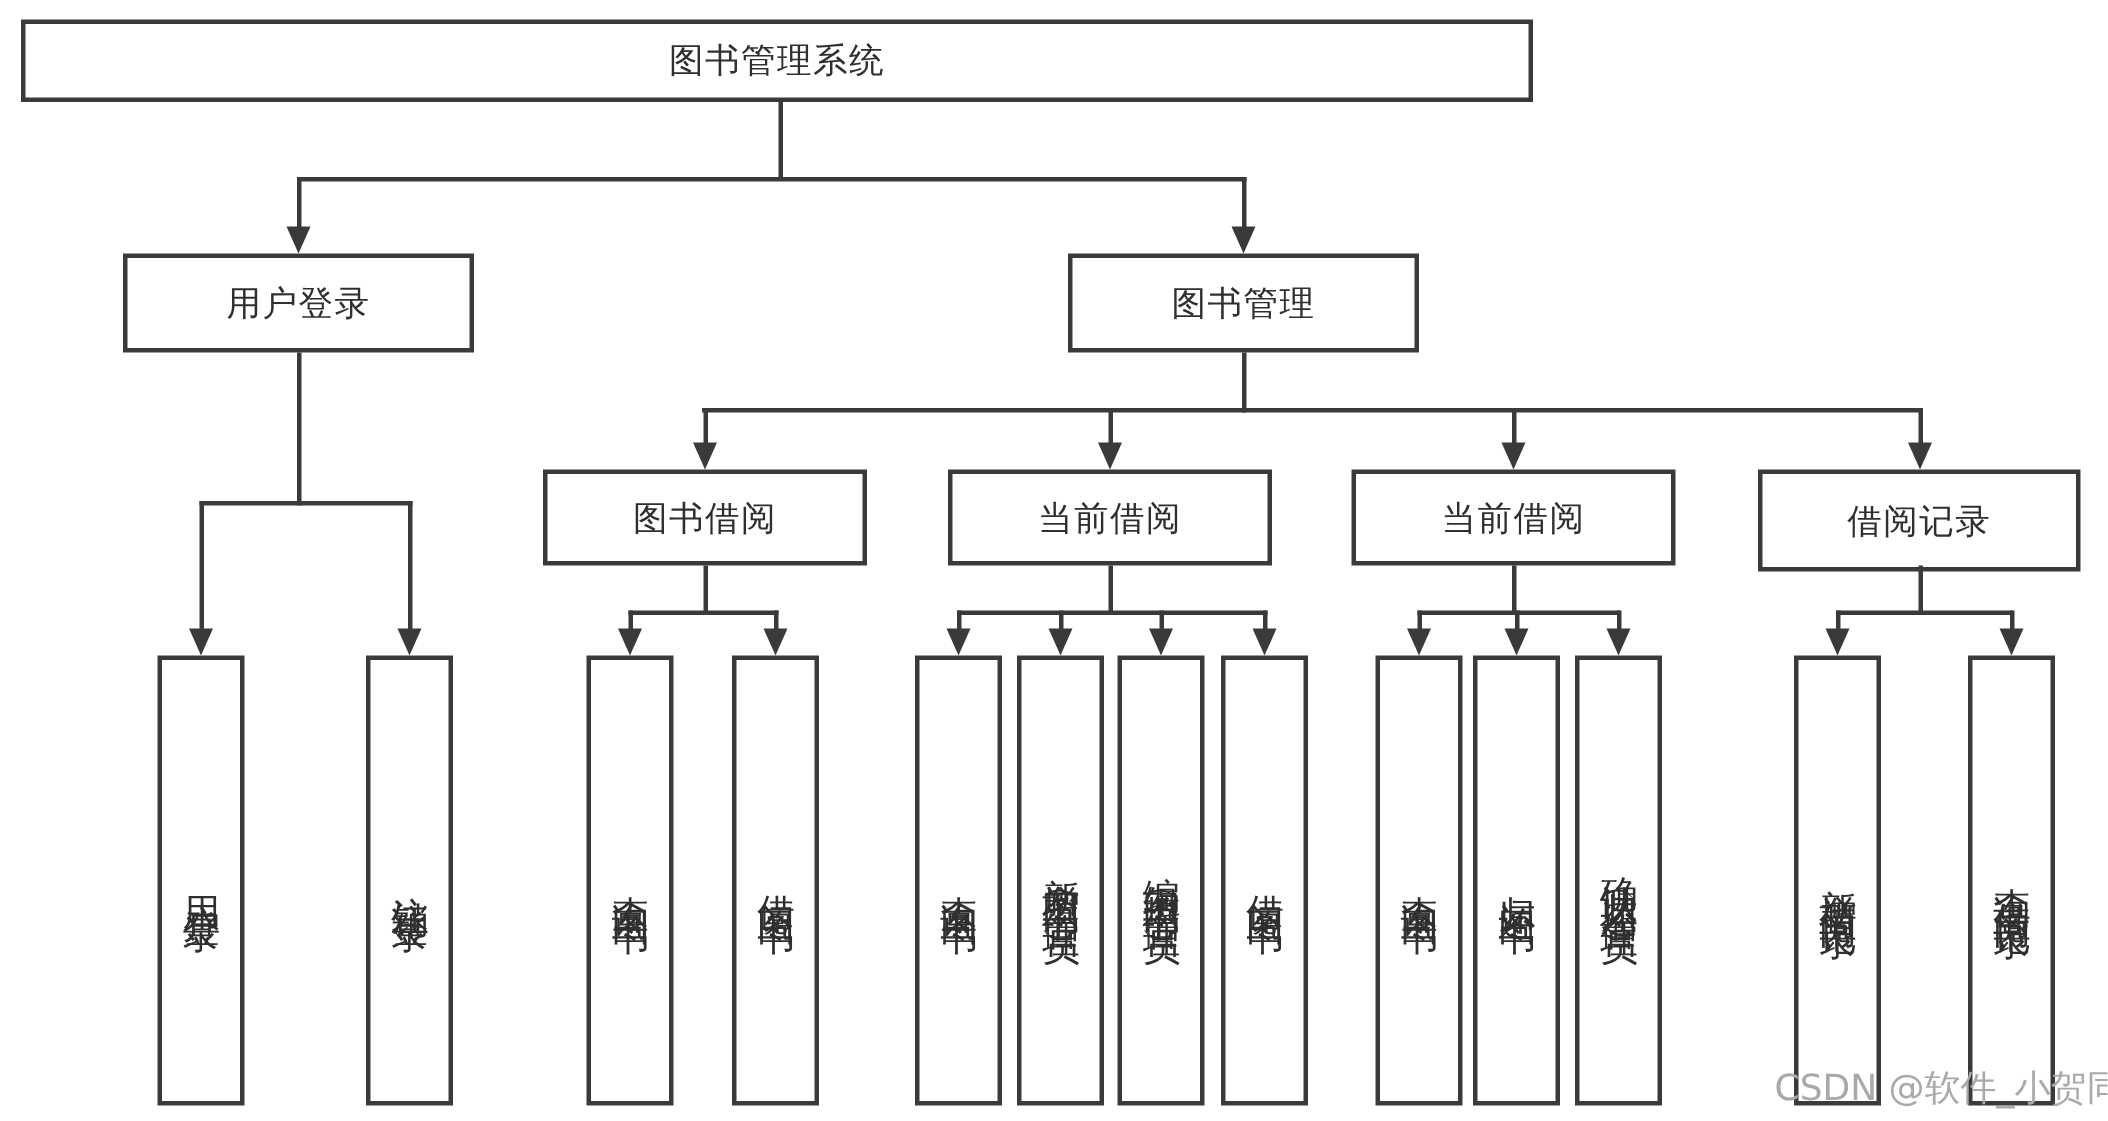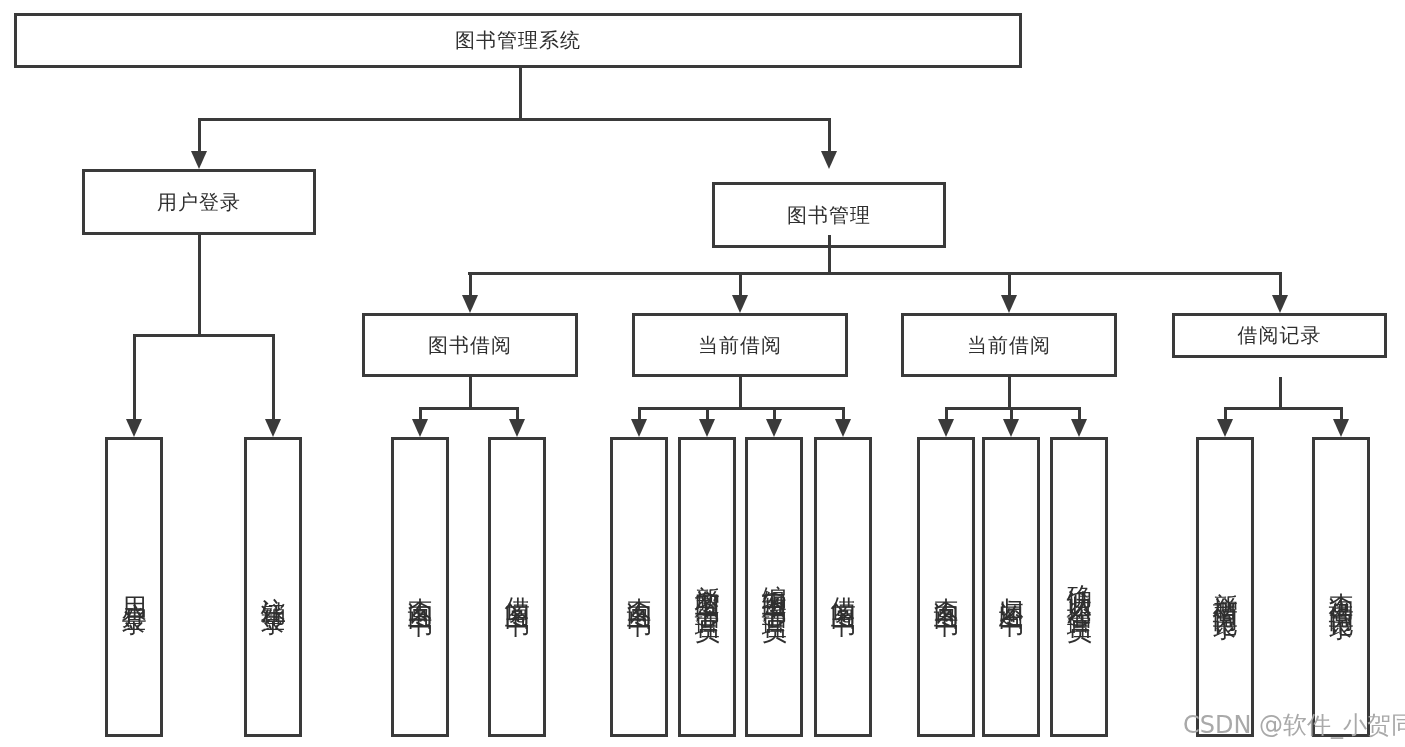--- a/index.html
+++ b/index.html
@@ -11,21 +11,21 @@
     color:#2f2f2f;
   }
   .box{
     position:absolute;
     box-sizing:border-box;
     border:3px solid #3a3a3a;
     background:#ffffff;
     display:flex;align-items:center;justify-content:center;
     color:#2f2f2f;
   }
-  .box.h{font-size:20px;letter-spacing:1px;white-space:nowrap;font-family:Liberation Serif, serif;}
+  .box.h{font-size:23px;letter-spacing:1px;white-space:nowrap;font-family:Liberation Serif, serif;}
   .box.v{
     writing-mode:vertical-rl;
     font-size:25px;
     letter-spacing:5px;
     line-height:1.1;
   }
   .vline,.hline{position:absolute;background:#3a3a3a;}
   .vline{width:3px;}
   .hline{height:3px;}
   .arrow{
@@ -55,21 +55,21 @@
   <div class="hline" style="left:198px;top:118px;width:633px"></div>
   <div class="vline" style="left:198px;top:118px;height:34px"></div>
   <div class="arrow" style="left:191px;top:151px"></div>
   <div class="vline" style="left:828px;top:118px;height:34px"></div>
   <div class="arrow" style="left:821px;top:151px"></div>
 </div>
 
 <div class="box h" style="left:82px;top:169px;width:234px;height:66px">
   <span>用户登录</span>
 </div>
-<div class="box h" style="left:712px;top:182px;width:234px;height:66px">
+<div class="box h" style="left:712px;top:169px;width:234px;height:66px">
   <span>图书管理</span>
 </div>
 
 <div>
   <div class="vline" style="left:198px;top:235px;height:102px"></div>
   <div class="hline" style="left:133px;top:334px;width:142px"></div>
   <div class="vline" style="left:133px;top:334px;height:86px"></div>
   <div class="arrow" style="left:126px;top:419px"></div>
   <div class="vline" style="left:272px;top:334px;height:86px"></div>
   <div class="arrow" style="left:265px;top:419px"></div>
@@ -90,21 +90,21 @@
 
 <div class="box h" style="left:362px;top:313px;width:216px;height:64px">
   <span>图书借阅</span>
 </div>
 <div class="box h" style="left:632px;top:313px;width:216px;height:64px">
   <span>当前借阅</span>
 </div>
 <div class="box h" style="left:901px;top:313px;width:216px;height:64px">
   <span>当前借阅</span>
 </div>
-<div class="box h" style="left:1172px;top:313px;width:215px;height:45px">
+<div class="box h" style="left:1172px;top:313px;width:215px;height:68px">
   <span>借阅记录</span>
 </div>
 
 <div>
   <div class="vline" style="left:469px;top:377px;height:33px"></div>
   <div class="hline" style="left:419px;top:407px;width:100px"></div>
   <div class="vline" style="left:419px;top:407px;height:13px"></div>
   <div class="arrow" style="left:412px;top:419px"></div>
   <div class="vline" style="left:516px;top:407px;height:13px"></div>
   <div class="arrow" style="left:509px;top:419px"></div>

